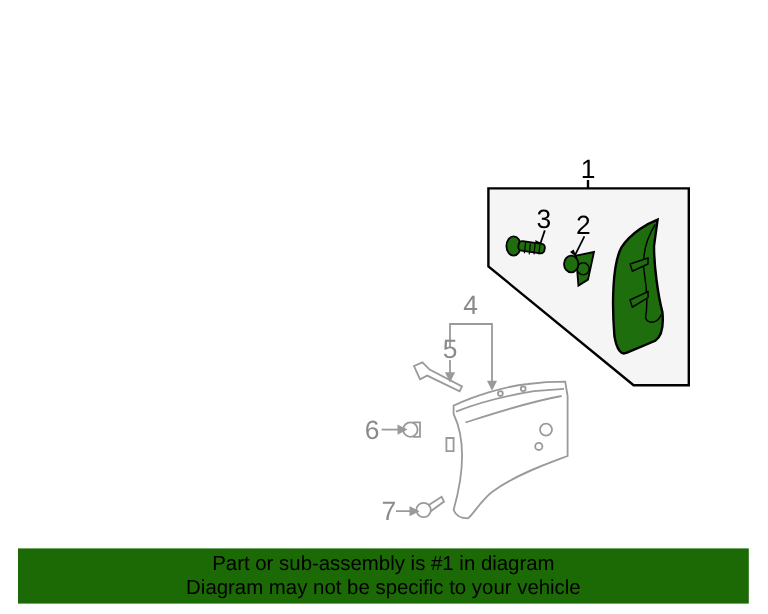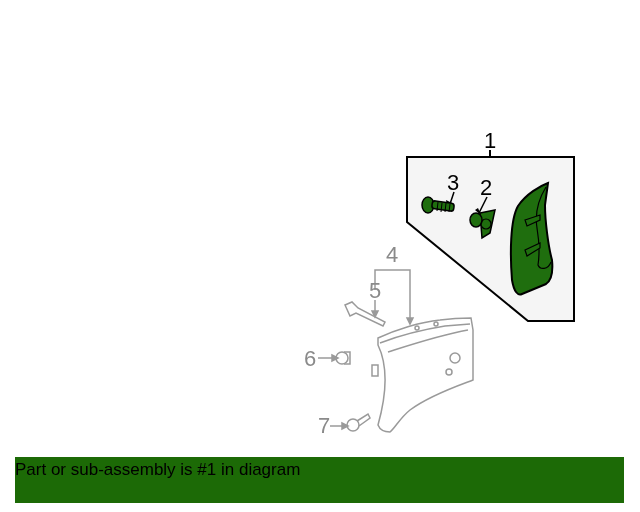--- a/index.html
+++ b/index.html
@@ -3,21 +3,21 @@
 <meta charset="utf-8">
 <style>
   html, body { margin: 0; padding: 0; background: #ffffff; }
   body { width: 640px; height: 512px; position: relative; overflow: hidden; font-family: "Liberation Sans", sans-serif; }
   #diagram { position: absolute; left: 0; top: 0; width: 640px; height: 512px; }
   .callout { font-family: "Liberation Sans", sans-serif; font-size: 22px; }
   .callout-dark { fill: #000000; }
   .callout-gray { fill: #8a8a8a; }
   #banner {
     position: absolute; left: 15px; top: 457px; width: 609px; height: 46px;
-    background: #1c6a06; color: #000000; 
+    background: #1c6a06; color: #000000; text-align: center;
     font-family: "Liberation Sans", sans-serif; font-size: 17px; line-height: 20px;
     padding-top: 3px; box-sizing: border-box;
   }
   #banner div { white-space: nowrap; }
 </style>
 </head>
 <body>
 
 <svg id="diagram" viewBox="0 0 640 512" xmlns="http://www.w3.org/2000/svg">
 
@@ -90,13 +90,14 @@
     <text class="callout callout-gray" x="318" y="433" stroke="none">7</text>
     <line x1="330" y1="426" x2="344" y2="426"></line>
     <polygon points="342,423 348,426 342,429" fill="#9a9a9a"></polygon>
     <circle cx="353" cy="425" r="6"></circle>
     <path d="M357,421 L368,414 L370,418 L359,426"></path>
   </g>
 </svg>
 
 <div id="banner">
   <div>Part or sub-assembly is #1 in diagram</div>
+  <div>Diagram may not be specific to your vehicle</div>
 </div>
 
 </body></html>

